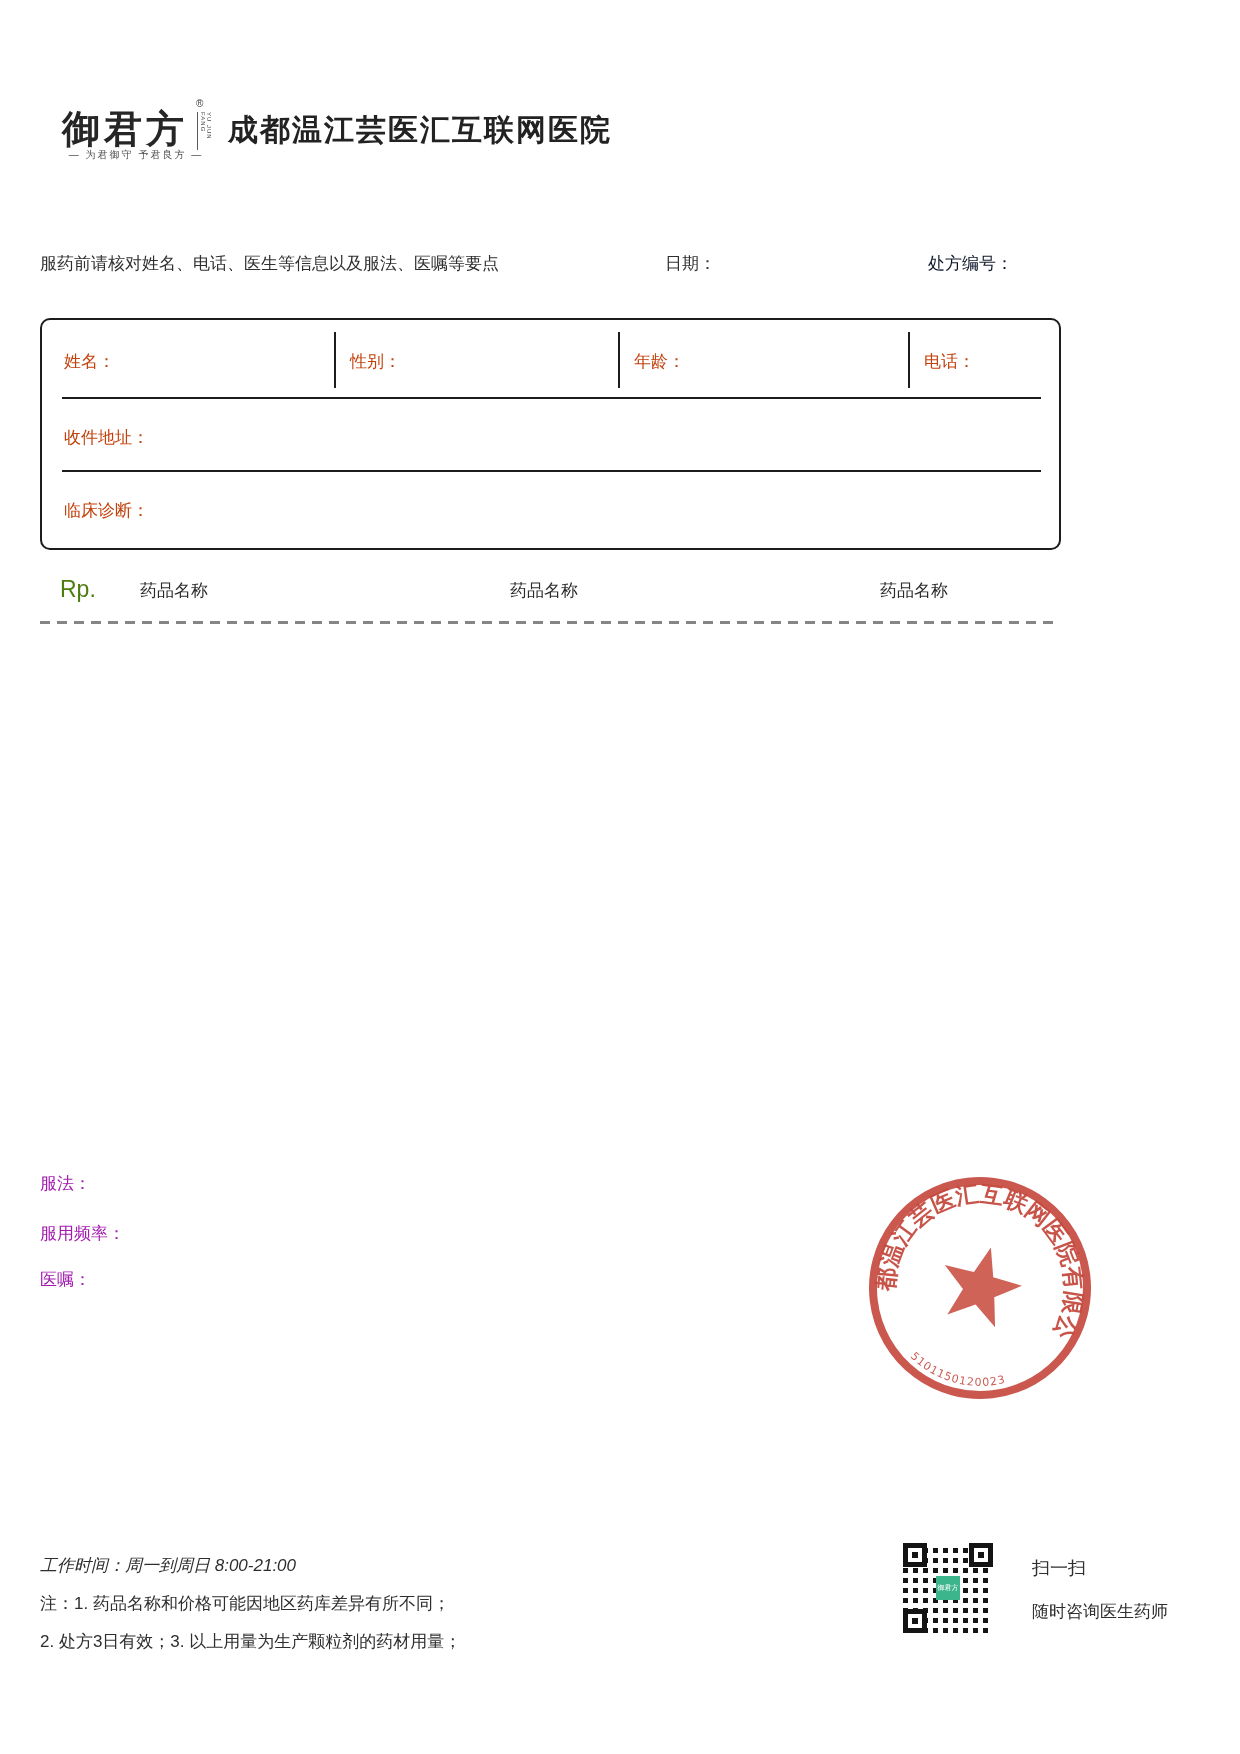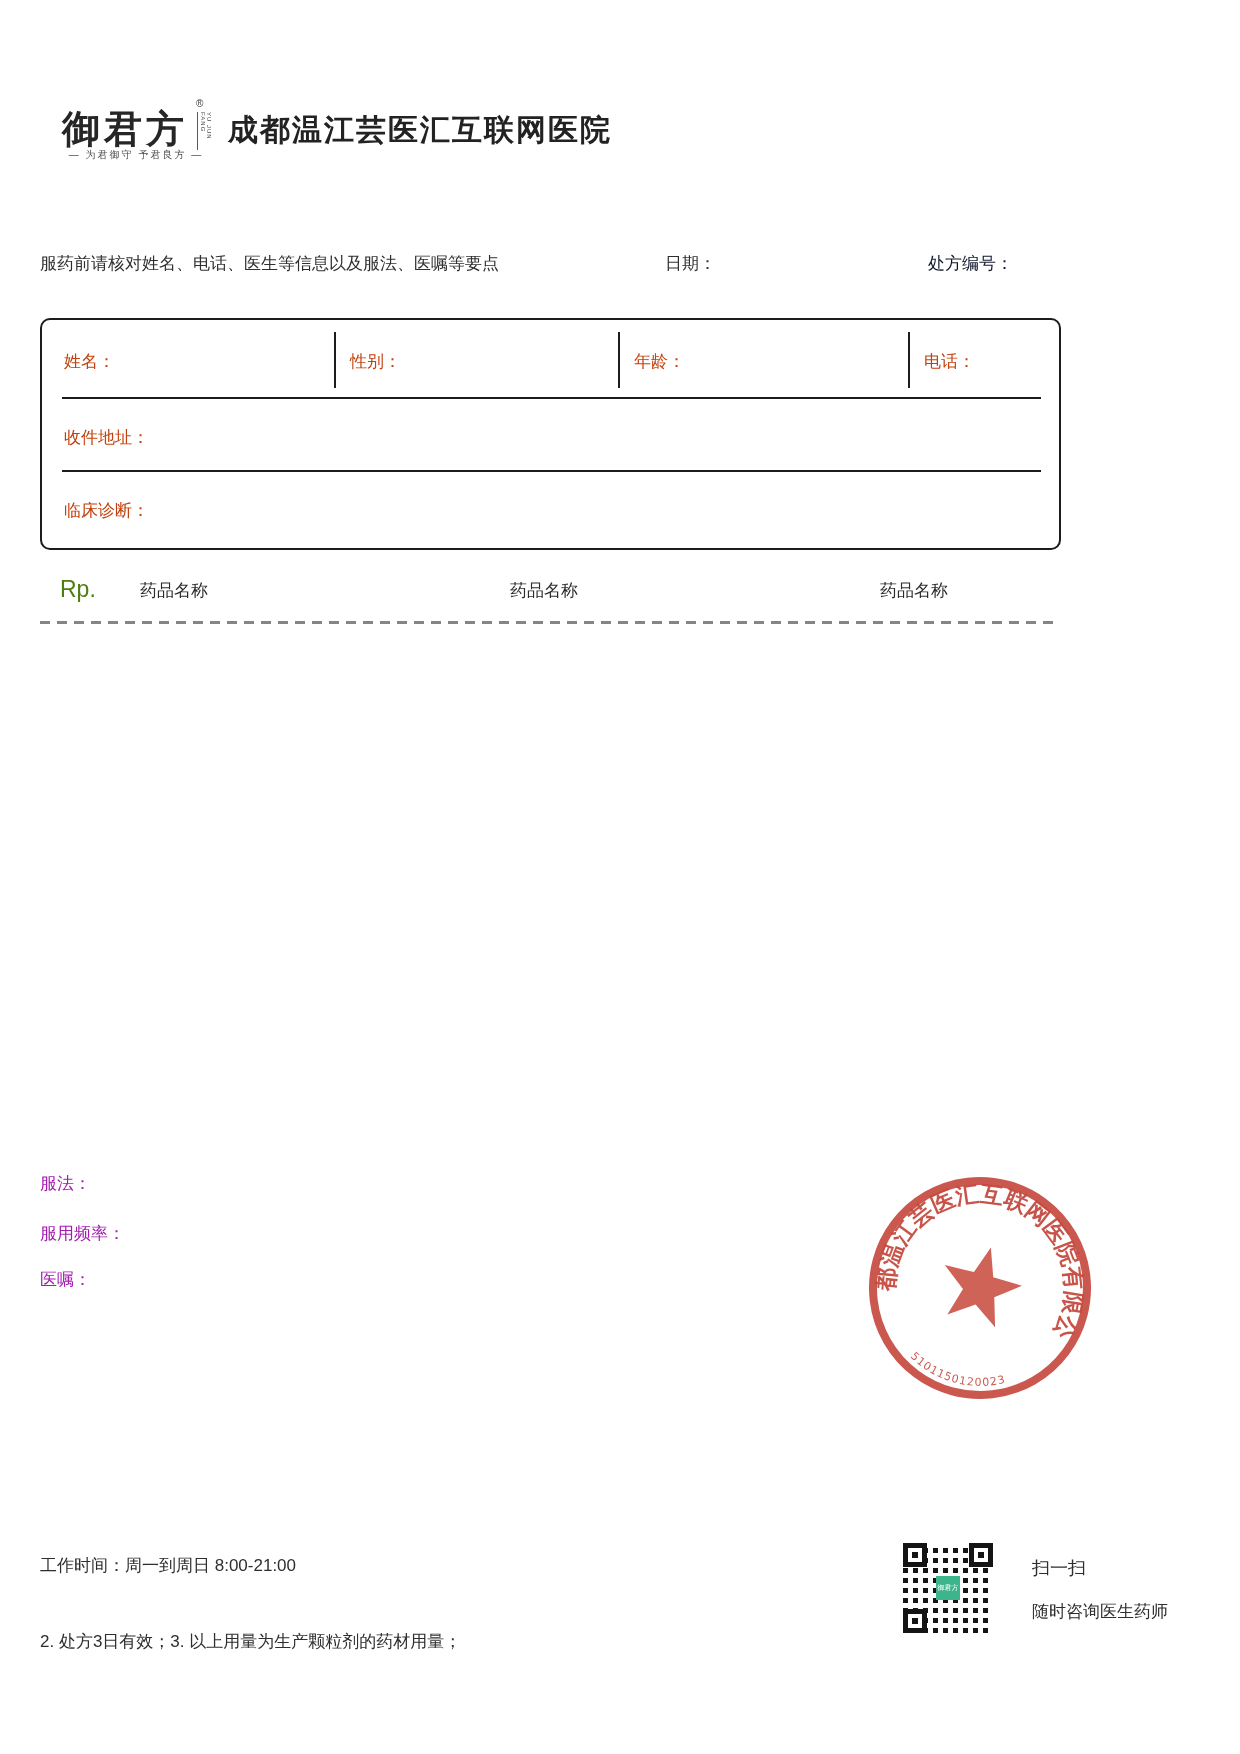--- a/index.html
+++ b/index.html
@@ -111,21 +111,22 @@
       <text font-size="23" fill="#bd3024" fill-opacity="0.95" font-weight="700" font-family="'DejaVu Sans',sans-serif">
         <textPath href="#sealArc" startOffset="50%" text-anchor="middle">成都温江芸医汇互联网医院有限公司</textPath>
       </text>
       <text font-size="11" fill="#bd3024" fill-opacity="0.9" letter-spacing="1" font-family="'DejaVu Sans',sans-serif">
         <textPath href="#sealSerialArc" startOffset="50%" text-anchor="middle">5101150120023</textPath>
       </text>
     </g>
   </svg>
 
 
-  <div class="abs foot-line" style="top:1554px;">工作时间：周一到周日 8:00-21:00</div>
+  <div class="abs foot-line" style="top:1554px;font-style:italic;">工作时间：周一到周日 8:00-21:00</div>
+  <div class="abs foot-line" style="top:1592px;">注：1. 药品名称和价格可能因地区药库差异有所不同；</div>
   <div class="abs foot-line" style="top:1630px;">2. 处方3日有效；3. 以上用量为生产颗粒剂的药材用量；</div>
 
   <div class="abs qr">
     <div class="finder" style="left:0;top:0;"></div>
     <div class="finder" style="right:0;top:0;"></div>
     <div class="finder" style="left:0;bottom:0;"></div>
     <div class="qr-center">御君方</div>
   </div>
   <div class="abs qr-cap1">扫一扫</div>
   <div class="abs qr-cap2">随时咨询医生药师</div>

